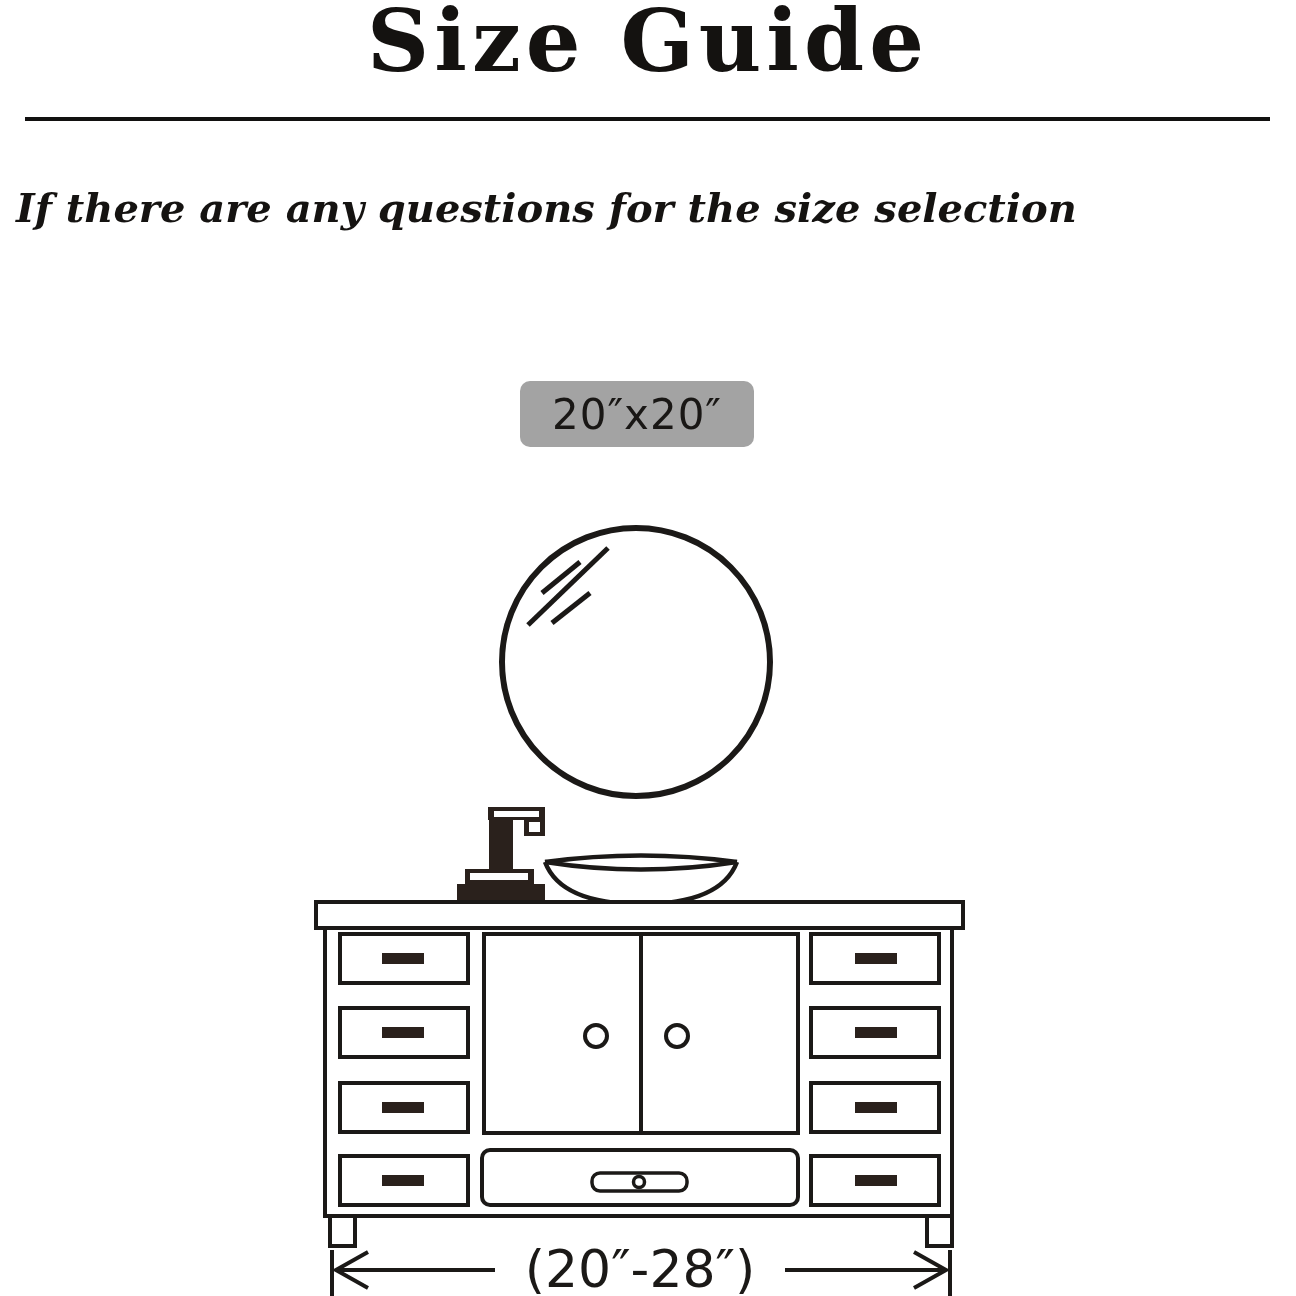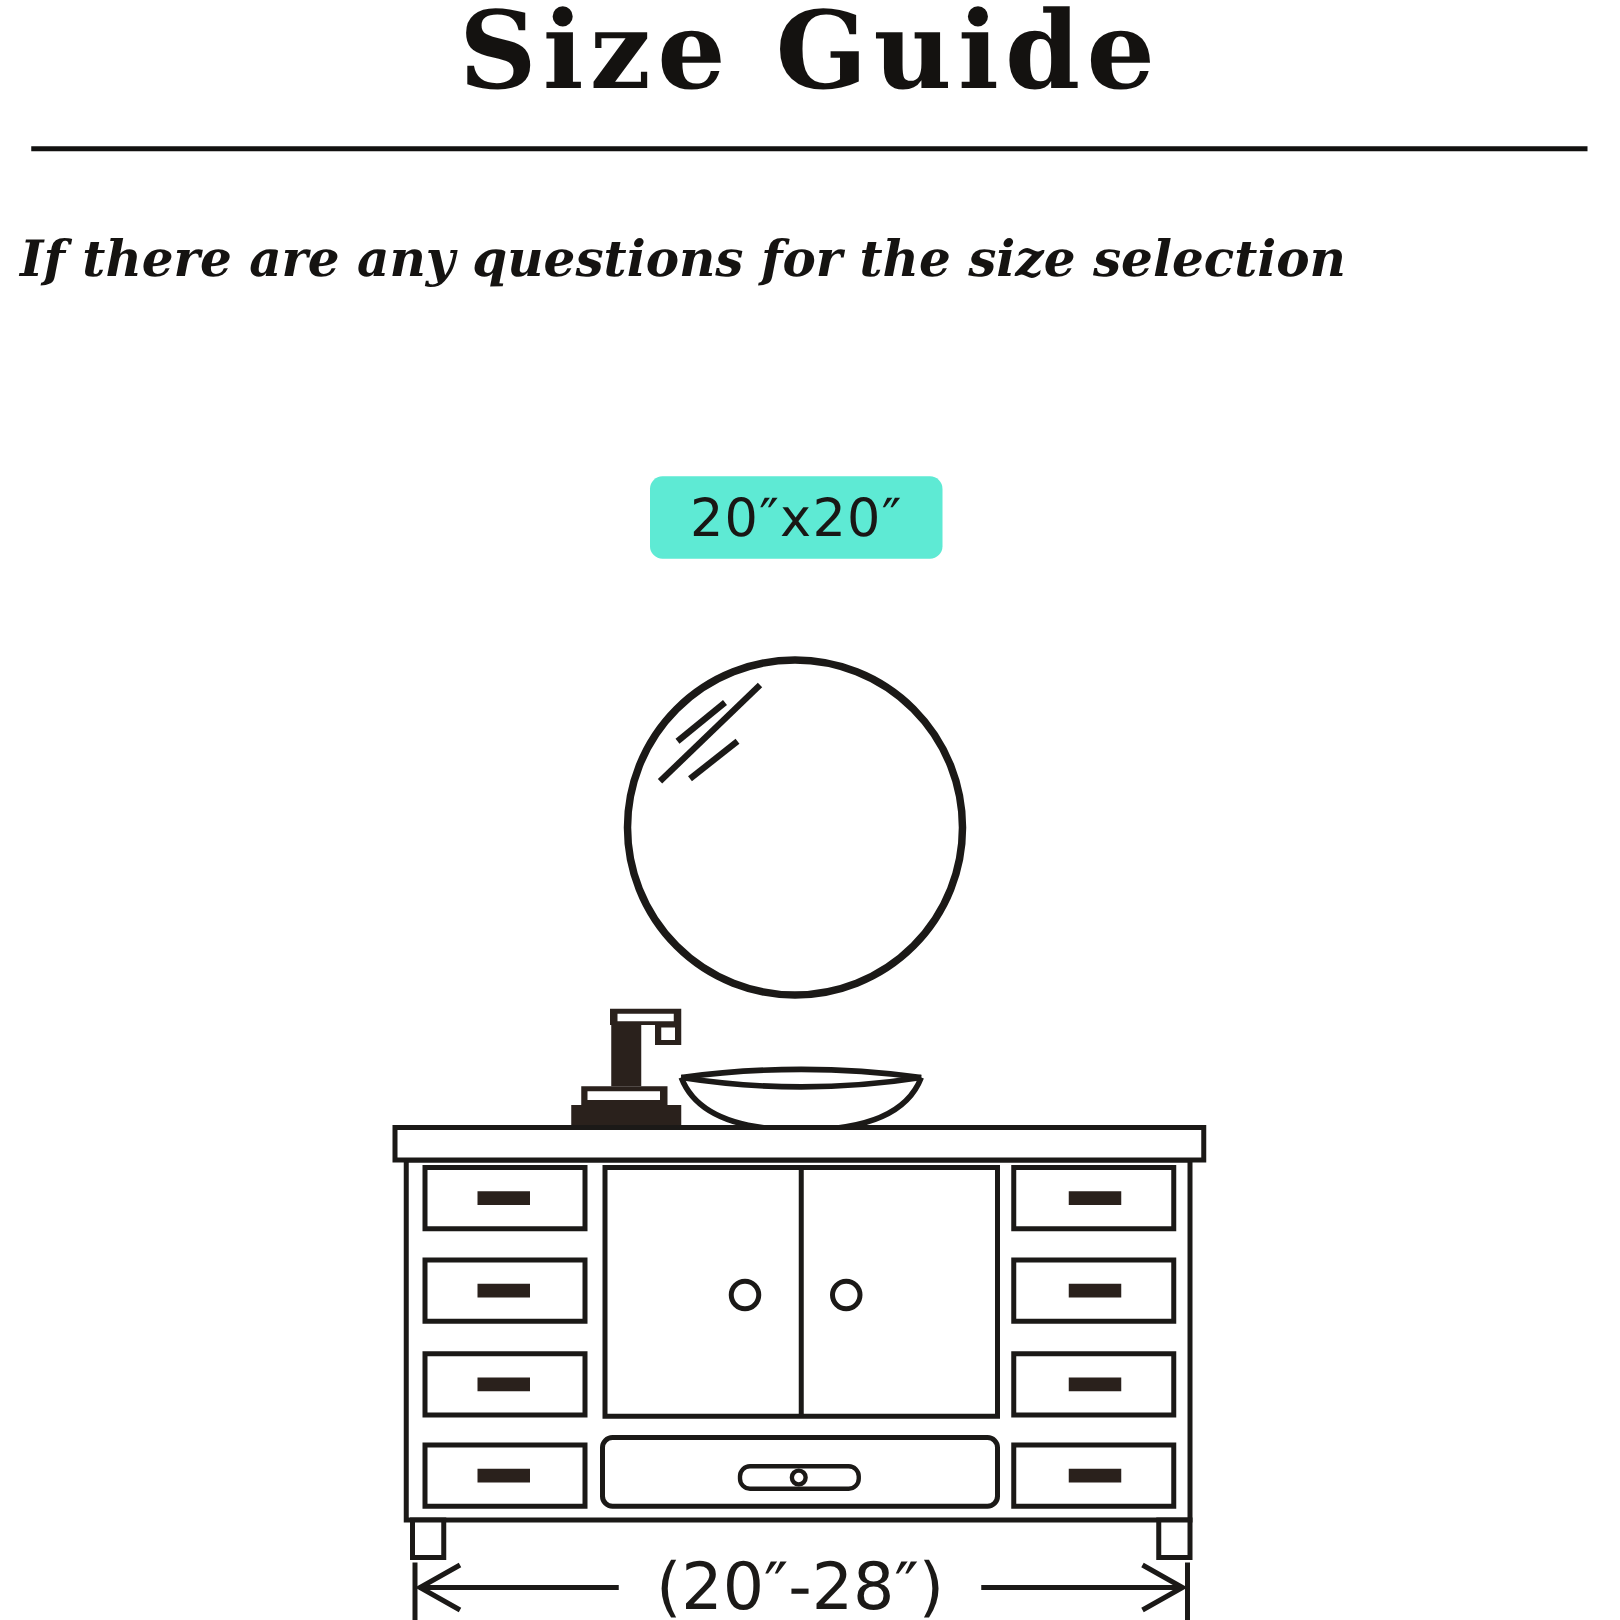--- a/index.html
+++ b/index.html
@@ -41,21 +41,21 @@
     font-weight: 700;
     font-size: 40px;
     line-height: 50px;
     color: #151311;
   }
 
   .size-badge {
     position: absolute;
     left: 520px; top: 381px;
     width: 234px; height: 66px;
-    background: #5eead4;
+    background: #a3a3a3;
     border-radius: 10px;
     display: flex;
     align-items: center;
     justify-content: center;
     font-family: "DejaVu Sans", "Liberation Sans", sans-serif;
     font-size: 42px;
     letter-spacing: 1px;
     color: #191715;
   }
 

